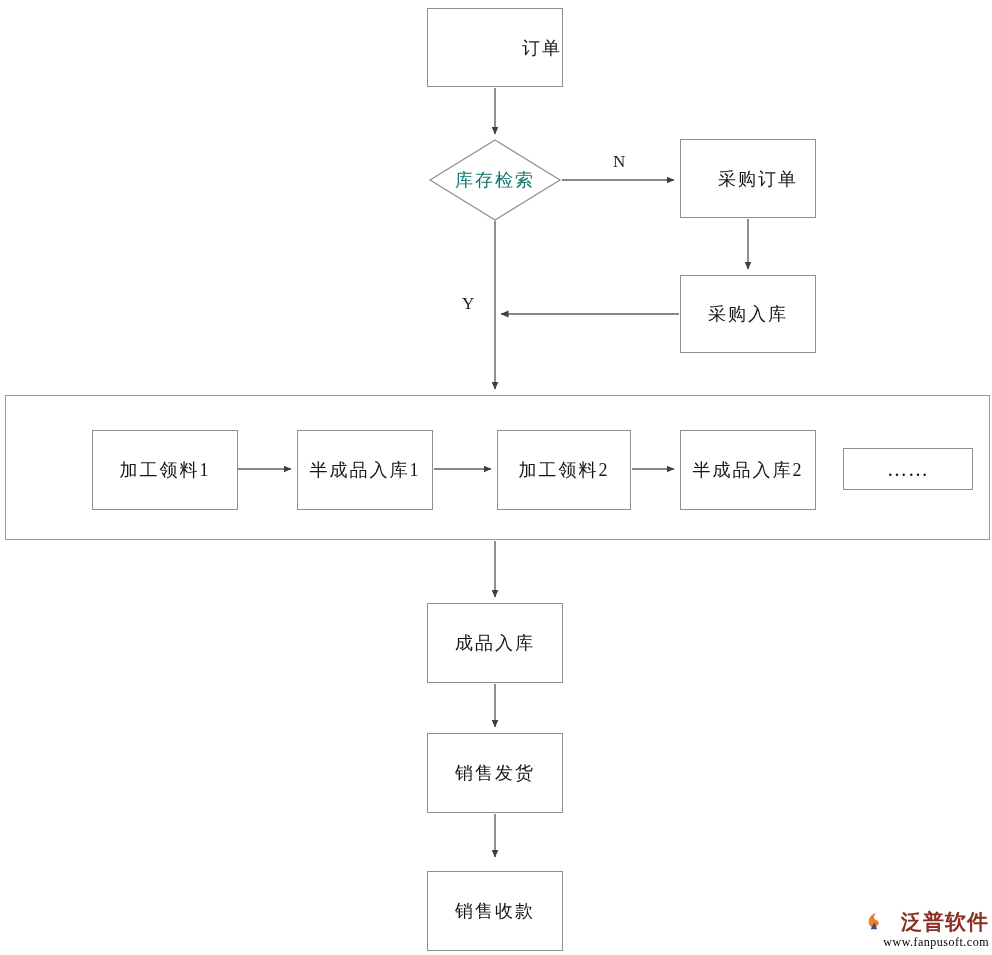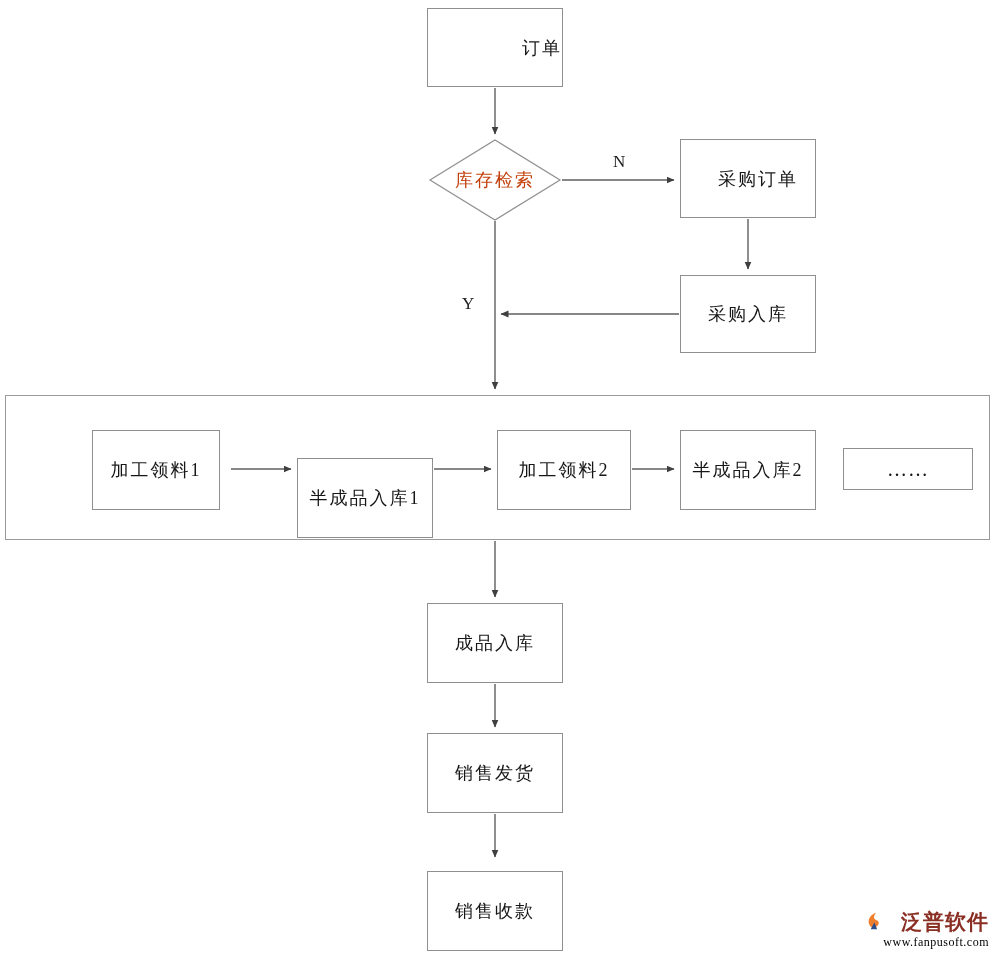--- a/index.html
+++ b/index.html
@@ -19,21 +19,21 @@
     border: 1px solid #8f8f8f;
     background: #ffffff;
     display: flex; align-items: center; justify-content: center;
     font-size: 18px; color: #161616;
     letter-spacing: 2px;
     text-align: center;
   }
   .plain-label {
     position: absolute;
     display: flex; align-items: center; justify-content: center;
-    font-size: 18px; color: #c2410c; letter-spacing: 2px;
+    font-size: 18px; color: #0f766e; letter-spacing: 2px;
     background: transparent; border: none;
   }
   .band {
     position: absolute;
     left: 5px; top: 395px; width: 985px; height: 145px;
     border: 1px solid #9a9a9a;
     background: transparent;
   }
   .edge-label {
     position: absolute;
@@ -98,25 +98,25 @@
   </div>
 
   <div class="node" style="left:680px; top:139px; width:136px; height:79px;padding-left:20px;">
     <span>采购订单</span>
   </div>
 
   <div class="node" style="left:680px; top:275px; width:136px; height:78px;">
     <span>采购入库</span>
   </div>
 
-  <div class="node" style="left:92px; top:430px; width:128px; height:80px;">
+  <div class="node" style="left:92px; top:430px; width:146px; height:80px;">
     <span>加工领料1</span>
   </div>
 
-  <div class="node" style="left:297px; top:430px; width:136px; height:80px;margin-top:28px;">
+  <div class="node" style="left:297px; top:430px; width:136px; height:80px;">
     <span>半成品入库1</span>
   </div>
 
   <div class="node" style="left:497px; top:430px; width:134px; height:80px;">
     <span>加工领料2</span>
   </div>
 
   <div class="node" style="left:680px; top:430px; width:136px; height:80px;">
     <span>半成品入库2</span>
   </div>

